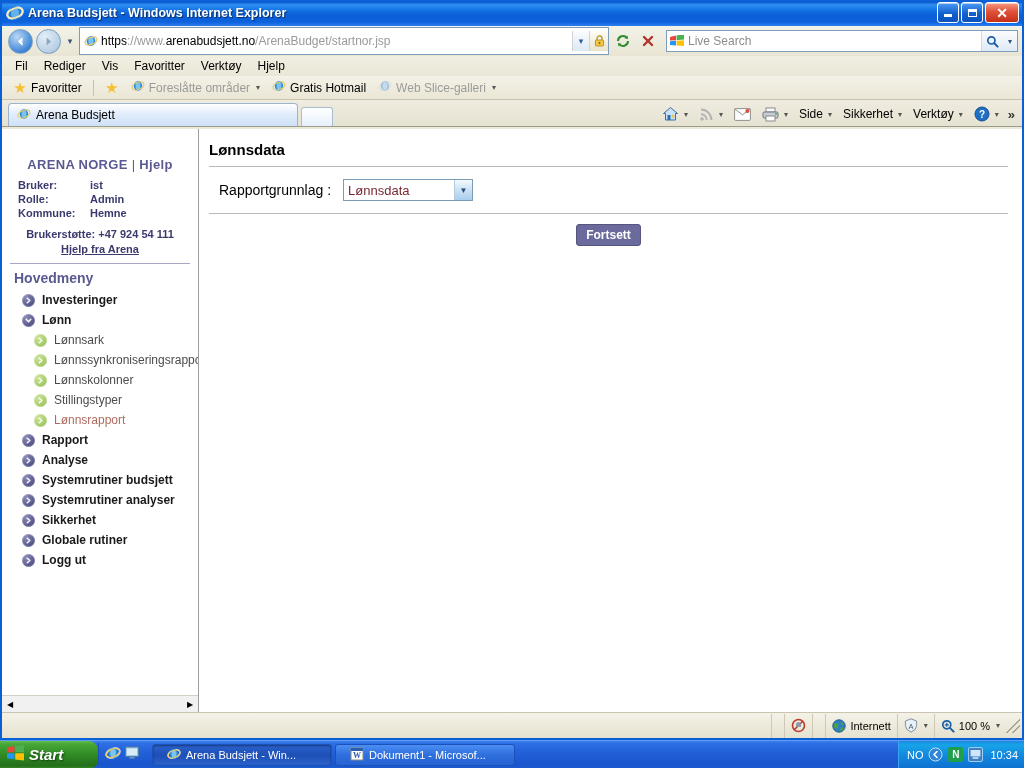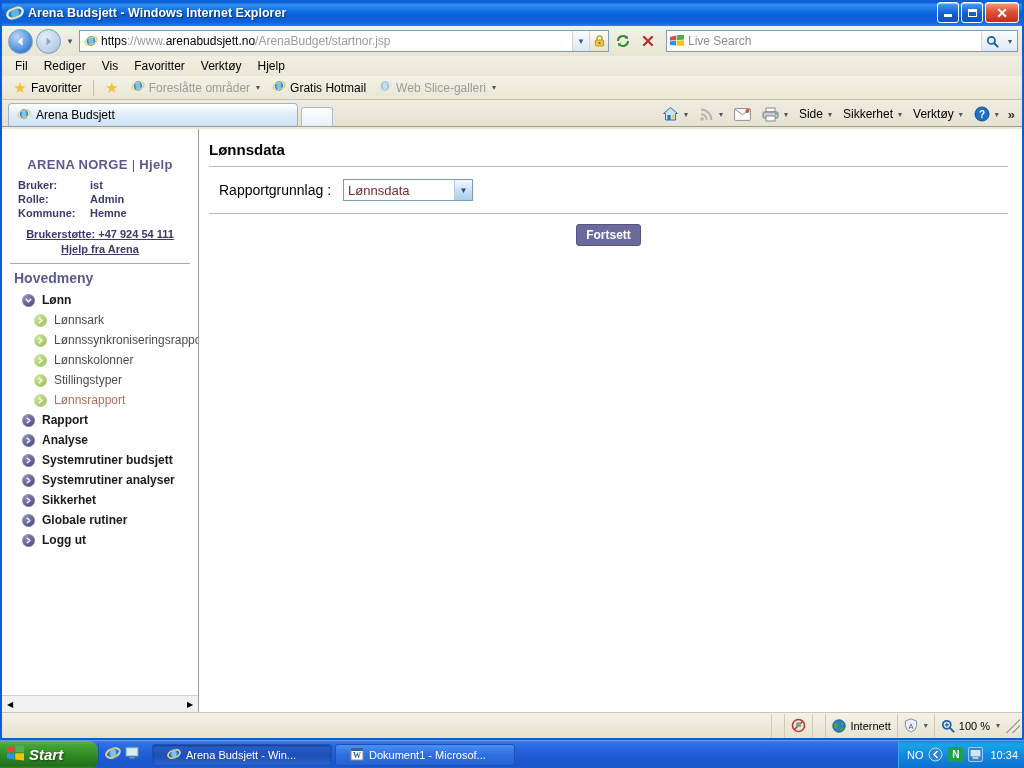--- a/index.html
+++ b/index.html
@@ -74,21 +74,21 @@
     display:flex;align-items:center;justify-content:center;
     font-size:15px;font-weight:bold;
     border:1px solid #7a9fc4;
     color:#fff;
     cursor: default;
   }
   .navbtn.back { background: radial-gradient(circle at 35% 30%, #bcd8f5, #3f86d8 70%, #2a5f9e); }
   .navbtn.fwd  { background: radial-gradient(circle at 35% 30%, #e4eef8, #b9cfe4 70%, #8aa5bd); }
   .navdrop { width:12px;text-align:center;color:#33557a;font-size:9px; cursor:default;}
   #addrbar {
-    flex: 0 0 530px; height: 22px;
+    flex: 0 0 530px; height: 28px;
     background: #fff;
     border: 1px solid #7f9db9;
     display: flex; align-items: center;
     padding: 0 0 0 3px;
     font-size: 12px;
     position: relative;
   }
   .addr-fav { width:15px;height:15px;margin-right:3px;display:flex;align-items:center;justify-content:center;}
   #addr-text { flex:1; white-space:nowrap; overflow:hidden; color:#000; }
   #addr-text .dim { color: #9a9a9a; }
@@ -213,21 +213,21 @@
   .sb-head {
     text-align:center; color:#5a5a91; font-weight:bold;
     font-size:13px; letter-spacing:.3px; padding: 2px 0 6px 0;
   }
   .sb-head .sep { font-weight:normal; padding: 0 4px; }
   .sb-info { padding: 0 0 0 16px; color:#3a3a6e; font-weight:bold; font-size:11px; line-height:14px; }
   .sb-info .row { display:flex; }
   .sb-info .k { width: 72px; flex:0 0 72px; }
   .sb-support {
     text-align:center; color:#3a3a6e; font-weight:bold; font-size:11px;
-    padding-top: 7px; line-height:15px;text-decoration:underline;
+    padding-top: 7px; line-height:15px;
   }
   .sb-support a { color:#3a3a6e; text-decoration:underline; cursor:pointer; }
   .sb-divider { height:1px; background:#a7a7c4; margin: 6px 8px 0 8px; }
   .sb-menu-title {
     color:#5a5a91; font-weight:bold; font-size:14px;
     padding: 6px 0 4px 12px;
   }
   .sb-item {
     display:flex; align-items:center; gap:7px;
     padding: 3px 0 3px 20px;
@@ -630,20 +630,28 @@
 
         <div class="sb-support">
           <div>Brukerstøtte: +47 924 54 111</div>
           <a>Hjelp fra Arena</a>
         </div>
 
         <div class="sb-divider"></div>
 
         <div class="sb-menu-title">Hovedmeny</div>
 
+        <div class="sb-item">
+          <span class="bullet">
+              <svg width="7" height="7" viewBox="0 0 7 7">
+                <path d="M2.2 1.2 L4.8 3.5 L2.2 5.8" fill="none" stroke="#fff" stroke-width="1.4" stroke-linecap="round" stroke-linejoin="round"></path>
+              </svg>
+            </span>
+          <span>Investeringer</span>
+        </div>
         <div class="sb-item">
           <span class="bullet">
               <svg width="7" height="7" viewBox="0 0 7 7">
                 <path d="M1.2 2.2 L3.5 4.8 L5.8 2.2" fill="none" stroke="#fff" stroke-width="1.4" stroke-linecap="round" stroke-linejoin="round"></path>
               </svg>
             </span>
           <span>Lønn</span>
         </div>
 
         <div class="sb-item sub">

